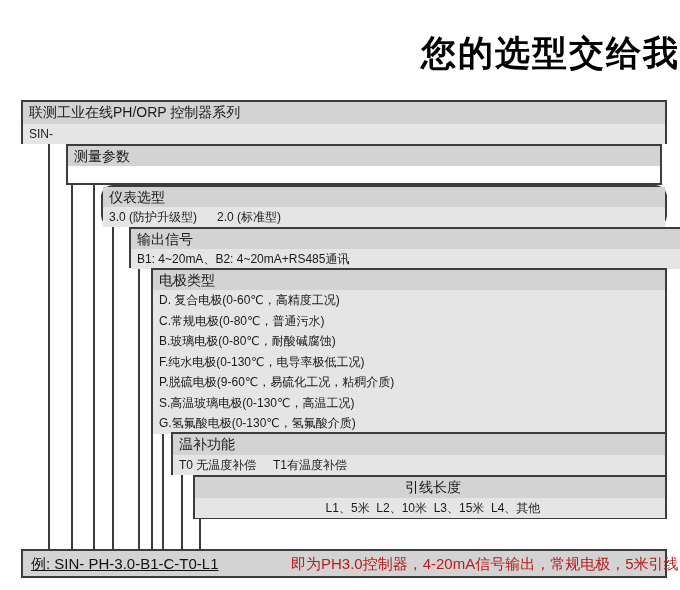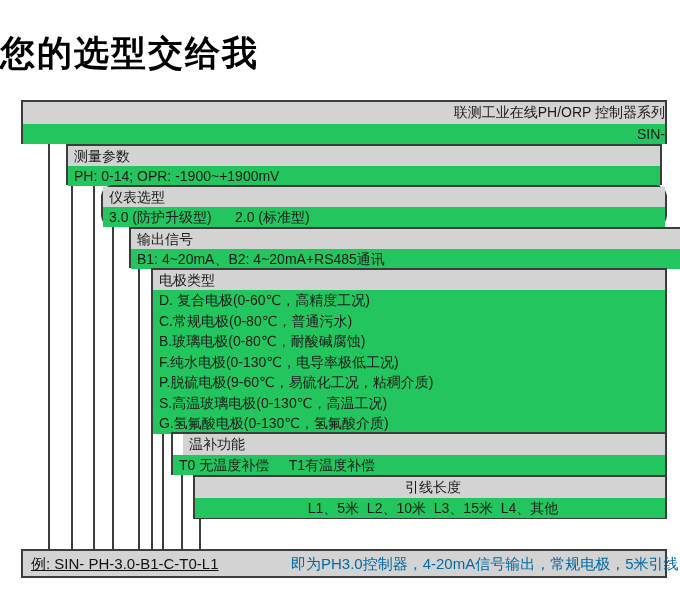--- a/index.html
+++ b/index.html
@@ -1,74 +1,73 @@
 <!DOCTYPE html>
 <html><head>
 <meta charset="utf-8">
 <style>
   html,body{margin:0;padding:0;background:#fff;}
   .stage{
     position:relative;width:680px;height:590px;background:#ffffff;overflow:hidden;
     font-family:"Liberation Sans","DejaVu Sans",sans-serif;color:#111;
   }
   .page-title{
-    position:absolute;top:30px;left:0;width:680px;text-align:left;
+    position:absolute;top:30px;left:0;width:680px;text-align:right;
     font-size:35px;font-weight:bold;letter-spacing:2px;color:#000;
   }
   .sel-box{
     position:absolute;border:2px solid #3c3c3c;background:#ffffff;box-sizing:border-box;
   }
   .hdr{
     background:#d3d3d3;font-size:14px;color:#1a1a1a;
     padding:2px 0 1px 6px;white-space:pre;line-height:17px;
   }
   .val{
-    background:#22c55e;font-size:14px;color:#1a1a1a;
+    background:#e5e5e5;font-size:12px;color:#1a1a1a;
     padding:2px 0 1px 6px;white-space:pre;line-height:17px;
   }
   .val.tight{padding:0 0 0 6px;line-height:20.5px;}
   .conn{
     position:absolute;width:1.5px;background:#3c3c3c;
   }
   .example-box{
     position:absolute;left:21px;top:549px;width:646px;height:29px;
     border:2px solid #3c3c3c;background:#d3d3d3;box-sizing:border-box;
   }
   .example-box .ex-code{
     position:absolute;left:8px;top:4px;font-size:15px;color:#111;white-space:pre;text-decoration:underline;
   }
   .example-box .ex-desc{
-    position:absolute;left:268px;top:4px;font-size:15px;color:#0369a1;white-space:pre;
+    position:absolute;left:268px;top:4px;font-size:15px;color:#b91c1c;white-space:pre;
   }
 </style>
 </head>
 <body>
 
 <div class="stage">
 
   <div class="page-title">您的选型交给我</div>
 
   <div class="conn" style="left:48px; top:144px;height:405px;"></div>
   <div class="conn" style="left:71px; top:185px;height:364px;"></div>
   <div class="conn" style="left:93px; top:185px;height:364px;"></div>
   <div class="conn" style="left:112px;top:227px;height:322px;"></div>
   <div class="conn" style="left:138px;top:268px;height:281px;"></div>
   <div class="conn" style="left:151px;top:432px;height:117px;"></div>
   <div class="conn" style="left:162px;top:432px;height:117px;"></div>
   <div class="conn" style="left:181px;top:475px;height:74px;"></div>
   <div class="conn" style="left:199px;top:519px;height:30px;"></div>
 
-  <div class="sel-box" style="left:21px;top:100px;width:646px;height:44px;text-align:right;">
+  <div class="sel-box" style="left:21px;top:100px;width:646px;height:44px;">
     <div class="hdr" style="height:19px;">联测工业在线PH/ORP 控制器系列</div>
     <div class="val">SIN-</div>
   </div>
 
   <div class="sel-box" style="left:66px;top:144px;width:596px;height:41px;">
     <div class="hdr" style="height:17px;">测量参数</div>
-    <div class="val">PH: 0-14; OPR: -1900~+1900mV</div>
   </div>
 
   <div class="sel-box" style="left:101px;top:185px;width:566px;height:42px;border-radius:12px;">
     <div class="hdr" style="height:17px;">仪表选型</div>
     <div class="val">3.0 (防护升级型)      2.0 (标准型)</div>
   </div>
 
   <div class="sel-box" style="left:129px;top:227px;width:560px;height:41px;">
     <div class="hdr" style="height:17px;">输出信号</div>
     <div class="val">B1: 4~20mA、B2: 4~20mA+RS485通讯</div>
@@ -79,21 +78,21 @@
     <div class="val tight">D. 复合电极(0-60℃，高精度工况)</div>
     <div class="val tight">C.常规电极(0-80℃，普通污水)</div>
     <div class="val tight">B.玻璃电极(0-80℃，耐酸碱腐蚀)</div>
     <div class="val tight">F.纯水电极(0-130℃，电导率极低工况)</div>
     <div class="val tight">P.脱硫电极(9-60℃，易硫化工况，粘稠介质)</div>
     <div class="val tight">S.高温玻璃电极(0-130℃，高温工况)</div>
     <div class="val tight">G.氢氟酸电极(0-130℃，氢氟酸介质)</div>
   </div>
 
   <div class="sel-box" style="left:171px;top:432px;width:496px;height:43px;">
-    <div class="hdr" style="height:18px;margin-left:10px;">温补功能</div>
+    <div class="hdr" style="height:18px;">温补功能</div>
     <div class="val">T0 无温度补偿     T1有温度补偿</div>
   </div>
 
   <div class="sel-box" style="left:193px;top:475px;width:474px;height:44px;text-align:center;">
     <div class="hdr" style="height:18px;">引线长度</div>
     <div class="val">L1、5米  L2、10米  L3、15米  L4、其他</div>
   </div>
 
   <div class="example-box">
     <span class="ex-code">例: SIN- PH-3.0-B1-C-T0-L1</span>

